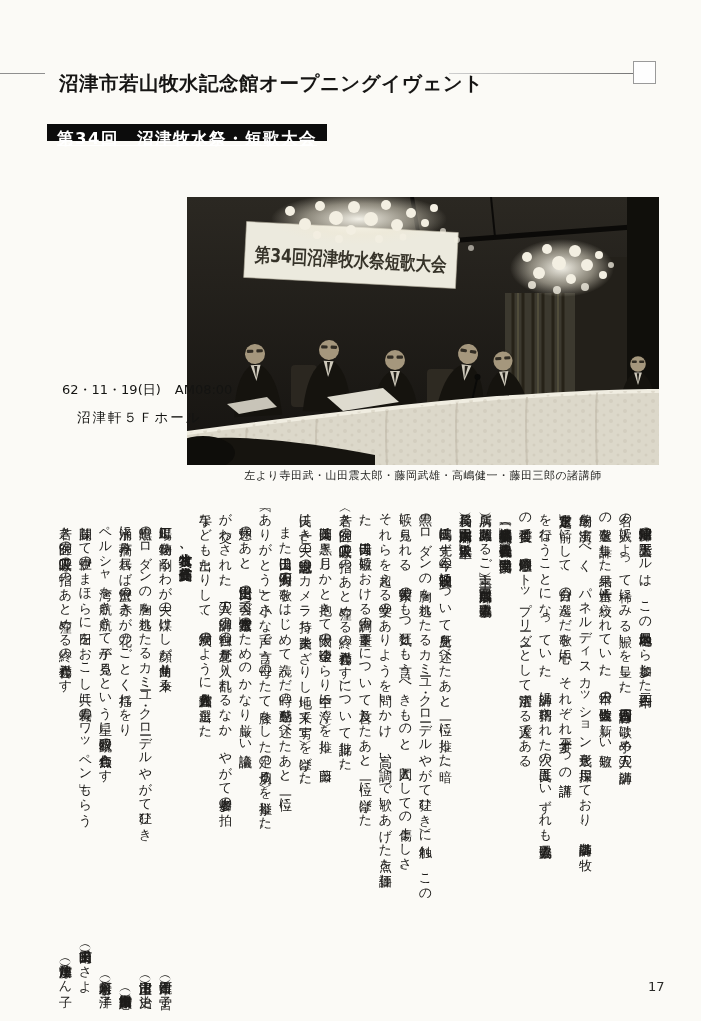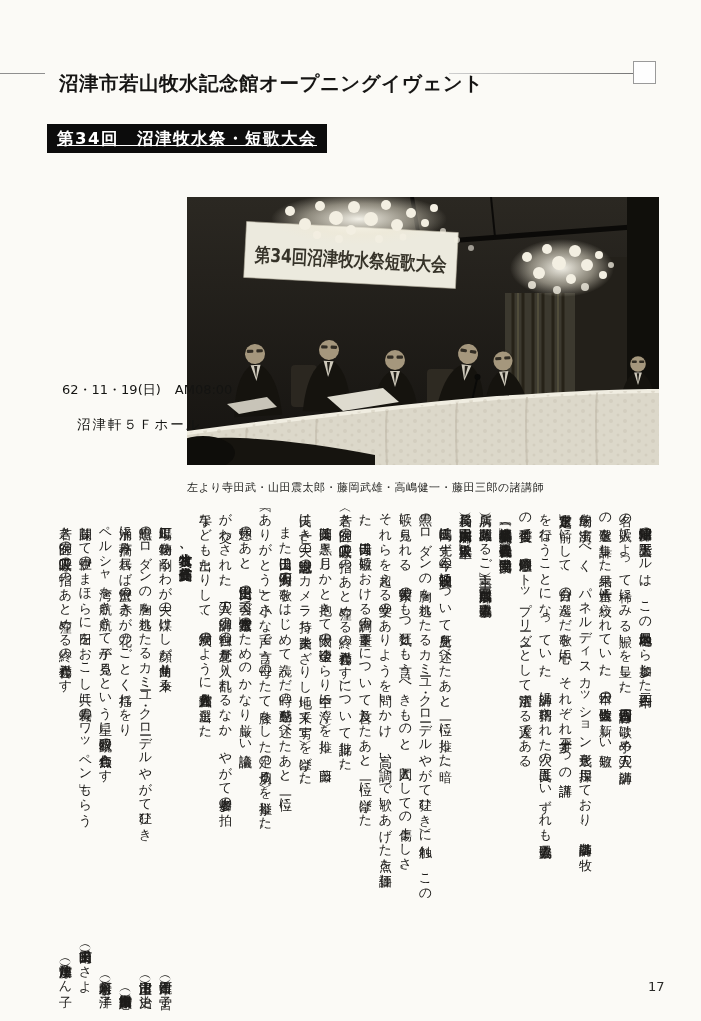--- a/index.html
+++ b/index.html
@@ -15,39 +15,39 @@
   .rule-left{left:0;width:45px;}
   .rule-right{left:449px;width:184px;background:linear-gradient(to right,#cfcfcf,#777);}
   .corner-box{position:absolute;left:633px;top:61px;width:21px;height:21px;border:1px solid #9a9a9a;background:#fefefe;}
   .page-title{
     position:absolute;left:45px;top:56px;margin:14px;
     font-size:19.5px;font-weight:bold;letter-spacing:.5px;color:#161514;white-space:nowrap;
   }
 
   
   .banner{
-    position:absolute;left:47px;top:124px;height:29px;line-height:29px;
+    position:absolute;left:47px;top:124px;height:17px;line-height:29px;
     background:#0c0c0c;color:#ffffff;font-weight:bold;font-size:16.5px;
     letter-spacing:1.5px;padding:0 10px;white-space:nowrap;text-decoration:underline;
   }
 
   
   .photo{position:absolute;left:187px;top:197px;width:472px;height:268px;margin:0;}
   .photo svg{display:block;width:472px;height:268px;}
 
   
   .event-info{position:absolute;left:62px;top:381px;font-size:13px;color:#141412;white-space:nowrap;}
   .event-info .row1 span{display:inline-block;}
   .event-info .gap{width:14px;}
-  .event-info .row2{margin-top:17px;padding-left:15px;font-size:13.5px;letter-spacing:2px;}
+  .event-info .row2{margin-top:10px;padding-left:15px;font-size:13.5px;letter-spacing:2px;}
 
   
   .caption{
-    position:absolute;left:187px;top:468px;width:472px;text-align:left;
-    font-size:11px;letter-spacing:.5px;color:#242422;white-space:nowrap;margin-top:12px;
+    position:absolute;left:187px;top:468px;width:472px;text-align:center;
+    font-size:11px;letter-spacing:.5px;color:#242422;white-space:nowrap;
   }
 
   
   .article{
     position:absolute;top:504px;left:55px;width:600px;height:482px;
     writing-mode:vertical-rl;text-orientation:mixed;
     font-size:13px;line-height:20px;letter-spacing:.2px;color:#1d1c1a;
   }
   .article .col{height:482px;position:relative;}
   .article .col.heading{font-weight:bold;}

